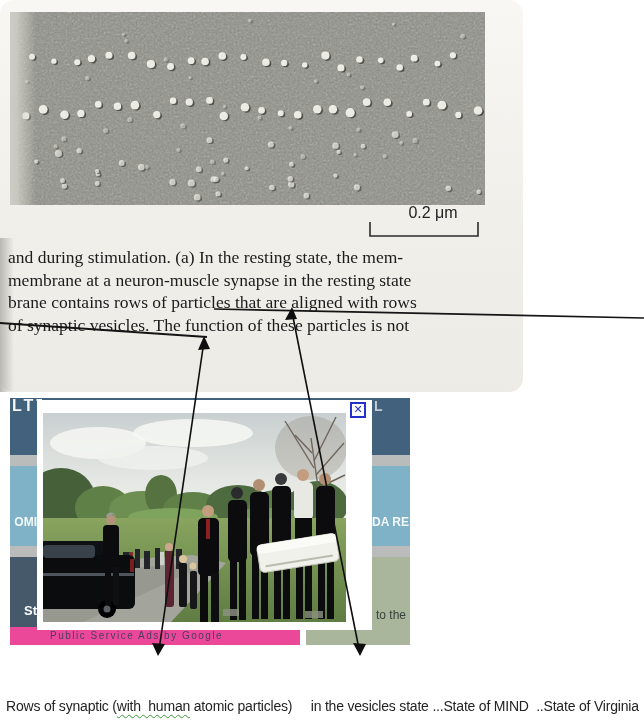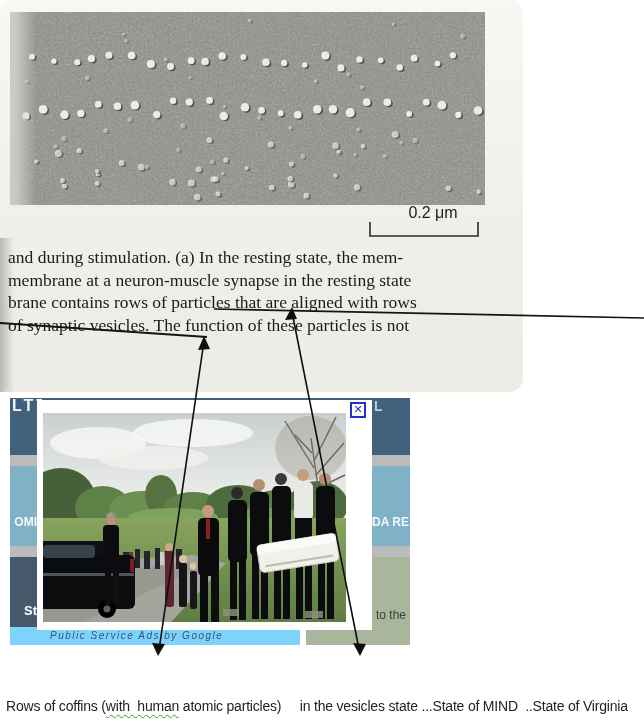--- a/index.html
+++ b/index.html
@@ -33,21 +33,21 @@
   .panel-left{left:0;top:72px;width:27px;text-align:right;}
   .panel-right{left:362px;top:72px;width:38px;text-align:left;}
   .band-gray2{position:absolute;left:0;top:148px;width:400px;height:11px;background:#b9bcbb;}
   .block-left-dark{position:absolute;left:0;top:159px;width:190px;height:70px;background:#45596b;}
   .left-lower{position:absolute;left:0;top:163px;width:27px;text-align:right;line-height:20px;
               font-size:11px;color:#d3dae0;overflow:hidden;white-space:pre;}
   .left-lower .first{font-weight:bold;font-size:13px;color:#ffffff;text-align:right;}
   .block-right-sage{position:absolute;left:296px;top:159px;width:104px;height:88px;background:#a9b69c;}
   .right-lower{position:absolute;left:366px;top:162px;width:34px;line-height:22px;
                font-size:12px;color:#35413a;overflow:hidden;white-space:pre;}
-  .footer-bar{position:absolute;left:0;top:229px;width:290px;height:18px;background:#7dd3fc;font-style:italic;}
+  .footer-bar{position:absolute;left:0;top:229px;width:290px;height:18px;background:#ec4899;}
   .footer-text{position:absolute;left:40px;top:3px;font-size:10px;letter-spacing:1.5px;
                color:#2e3c55;opacity:.85;white-space:nowrap;}
 
   
   .popup{position:absolute;left:37px;top:400px;width:335px;height:230px;background:#ffffff;z-index:5;}
   .popup-photo{position:absolute;left:6px;top:13px;width:303px;height:209px;overflow:hidden;}
   .close-btn{position:absolute;left:313px;top:2px;width:12px;height:12px;background:#ffffff;
              border:2px solid #2530c9;color:#2530c9;font-size:11px;font-weight:bold;line-height:12px;
              text-align:center;cursor:pointer;font-family:"DejaVu Sans",sans-serif;}
 
@@ -492,21 +492,21 @@
       </g>
 
       <rect x="180" y="196" width="16" height="7" fill="#8e9282" opacity="0.8"></rect>
       <rect x="262" y="198" width="18" height="7" fill="#8e9282" opacity="0.8"></rect>
     </svg>
   </div>
   <div class="close-btn">✕</div>
 </div>
 
 <div class="annotation">
-  <div><span>Rows of coffins (</span><span class="wavy">with  human</span><span> atomic particles)     in the vesicles state ...State of MIND  ..State of Virginia</span></div>
+  <div><span>Rows of synaptic (</span><span class="wavy">with  human</span><span> atomic particles)     in the vesicles state ...State of MIND  ..State of Virginia</span></div>
   
   
 </div>
 
 <svg class="overlay" viewBox="0 0 644 726">
 
   <polyline points="370,222 370,236 478,236 478,222" fill="none" stroke="#2b2b2b" stroke-width="1.6"></polyline>
 
   <line x1="214" y1="309" x2="644" y2="318" stroke="#141414" stroke-width="1.7"></line>
 

